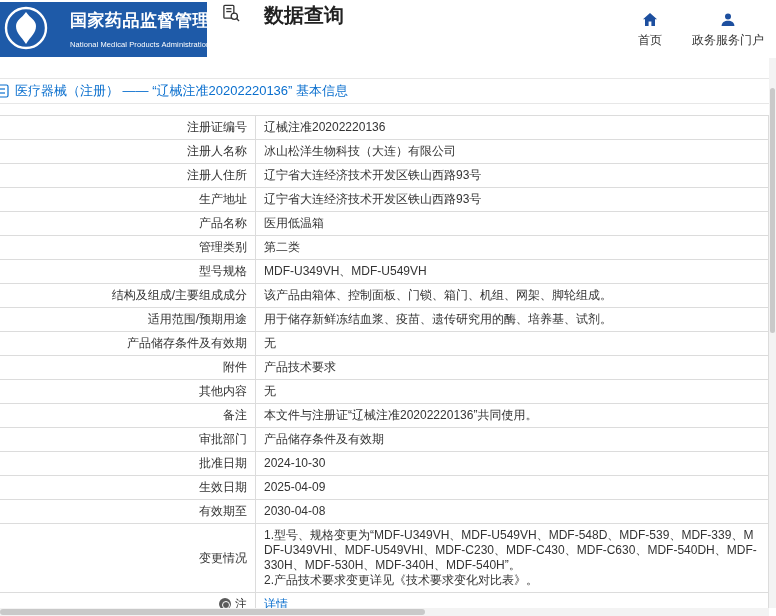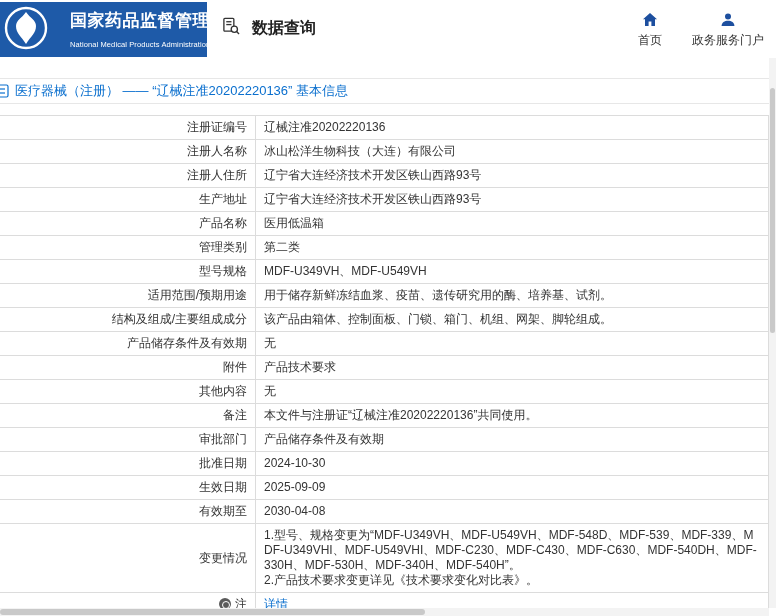--- a/index.html
+++ b/index.html
@@ -14,23 +14,23 @@
   .top-header { position:relative; height:78px; }
   .logo-block {
     position:absolute; left:0; top:2px; width:207px; height:55px;
     background:#1e5aa8; color:#fff;
     display:flex; align-items:center; gap:22px; padding:0 6px 0 4px;
     cursor:pointer;
   }
   .org-cn { font-size:17px; font-weight:700; white-space:nowrap; letter-spacing:0.5px; line-height:1.25; }
   .org-en { font-size:7.5px; white-space:nowrap; letter-spacing:0.1px; margin-top:8px; }
   .section-block {
-    position:absolute; left:222px; top:17px;
-    display:flex; align-items:center; gap:12px;
-    font-size:16px; font-weight:700; color:#222;
+    position:absolute; left:222px; top:2px;
+    display:flex; align-items:center; gap:24px;
+    font-size:20px; font-weight:700; color:#222;
   }
   .top-nav { position:absolute; top:11px; right:12px; display:flex; gap:30px; }
   .nav-item { display:flex; flex-direction:column; align-items:center; gap:4px; font-size:12px; color:#333; cursor:pointer; }
   .nav-item .icn { color:#1d4f9f; height:17px; display:flex; align-items:center; }
 
   
   .breadcrumb {
     margin-top:0; width:769px; height:26px;
     border-top:1px solid #e7e7e7; border-bottom:1px solid #e7e7e7;
     display:flex; align-items:center;
@@ -152,28 +152,28 @@
       </tr>
       <tr>
         <td class="label-cell"><span>管理类别</span></td>
         <td class="value-cell">第二类</td>
       </tr>
       <tr>
         <td class="label-cell"><span>型号规格</span></td>
         <td class="value-cell">MDF-U349VH、MDF-U549VH</td>
       </tr>
       <tr>
+        <td class="label-cell"><span>结构及组成/主要组成成分</span></td>
+        <td class="value-cell">该产品由箱体、控制面板、门锁、箱门、机组、网架、脚轮组成。</td>
+      </tr>
+      <tr>
         <td class="label-cell"><span>适用范围/预期用途</span></td>
         <td class="value-cell">用于储存新鲜冻结血浆、疫苗、遗传研究用的酶、培养基、试剂。</td>
       </tr>
       <tr>
-        <td class="label-cell"><span>结构及组成/主要组成成分</span></td>
-        <td class="value-cell">该产品由箱体、控制面板、门锁、箱门、机组、网架、脚轮组成。</td>
-      </tr>
-      <tr>
         <td class="label-cell"><span>产品储存条件及有效期</span></td>
         <td class="value-cell">无</td>
       </tr>
       <tr>
         <td class="label-cell"><span>附件</span></td>
         <td class="value-cell">产品技术要求</td>
       </tr>
       <tr>
         <td class="label-cell"><span>其他内容</span></td>
         <td class="value-cell">无</td>
@@ -185,21 +185,21 @@
       <tr>
         <td class="label-cell"><span>审批部门</span></td>
         <td class="value-cell">产品储存条件及有效期</td>
       </tr>
       <tr>
         <td class="label-cell"><span>批准日期</span></td>
         <td class="value-cell">2024-10-30</td>
       </tr>
       <tr>
         <td class="label-cell"><span>生效日期</span></td>
-        <td class="value-cell">2025-09-09</td>
+        <td class="value-cell">2025-04-09</td>
       </tr>
       <tr>
         <td class="label-cell"><span>有效期至</span></td>
         <td class="value-cell">2030-04-08</td>
       </tr>
       <tr>
         <td class="label-cell"><span>变更情况</span></td>
         <td class="value-cell">
           <div>1.型号、规格变更为“MDF-U349VH、MDF-U549VH、MDF-548D、MDF-539、MDF-339、MDF-U349VHI、MDF-U549VHI、MDF-C230、MDF-C430、MDF-C630、MDF-540DH、MDF-330H、MDF-530H、MDF-340H、MDF-540H”。</div>
           <div>2.产品技术要求变更详见《技术要求变化对比表》。</div>

